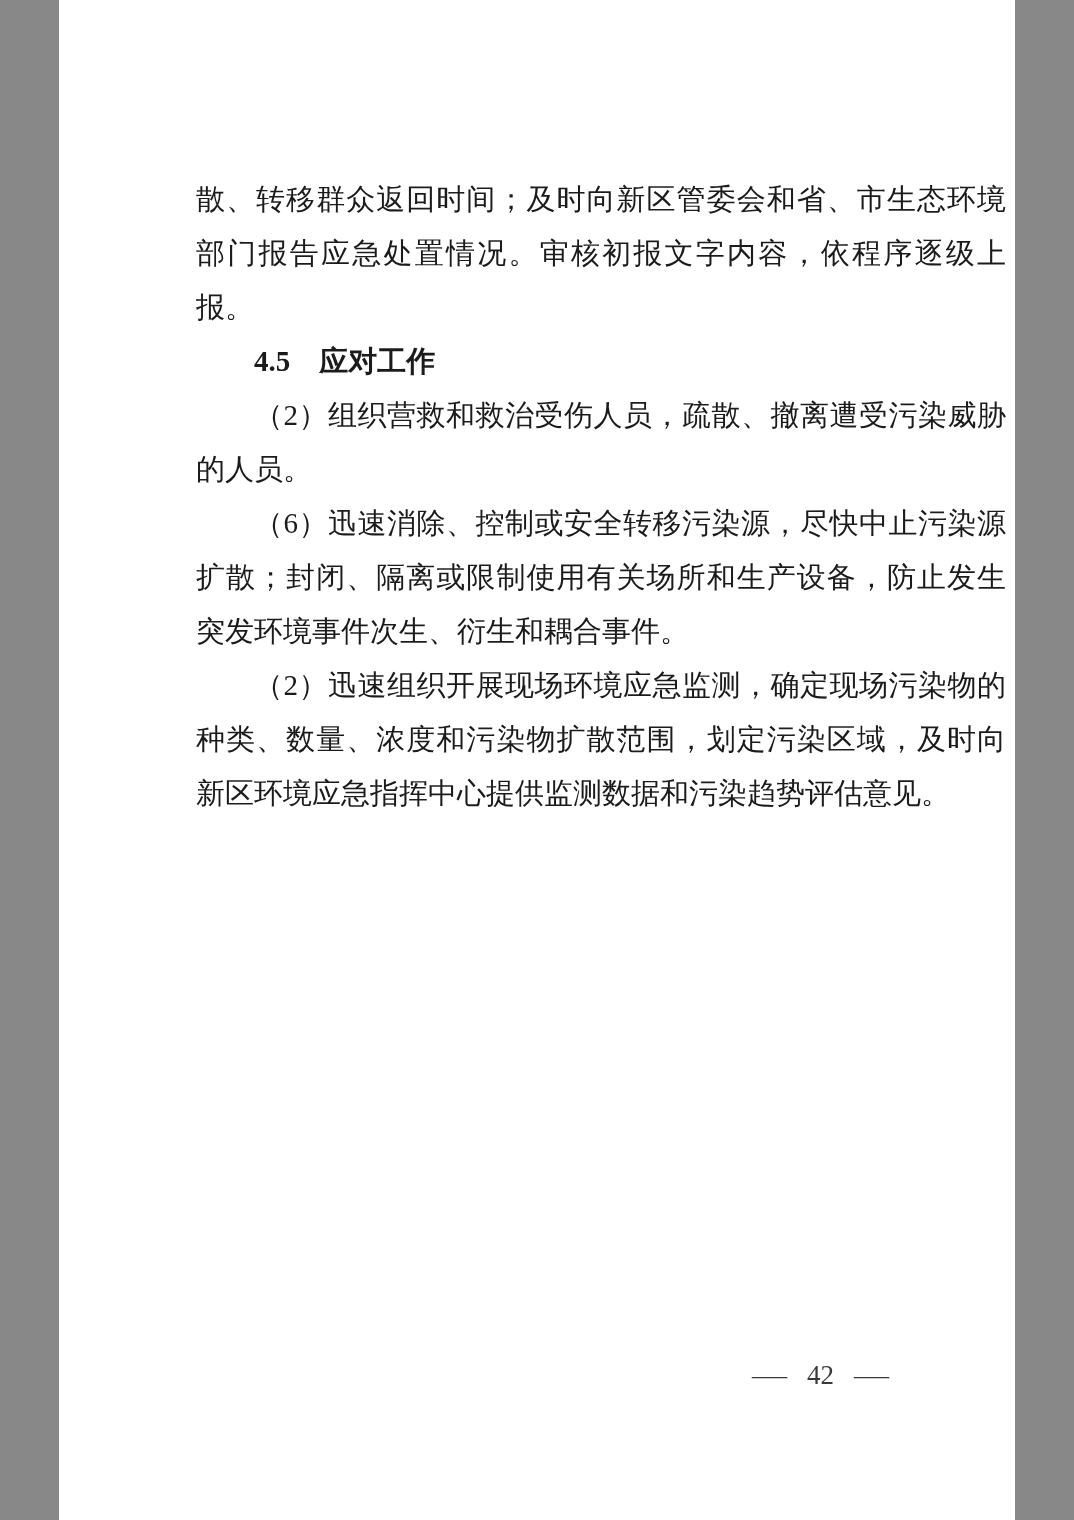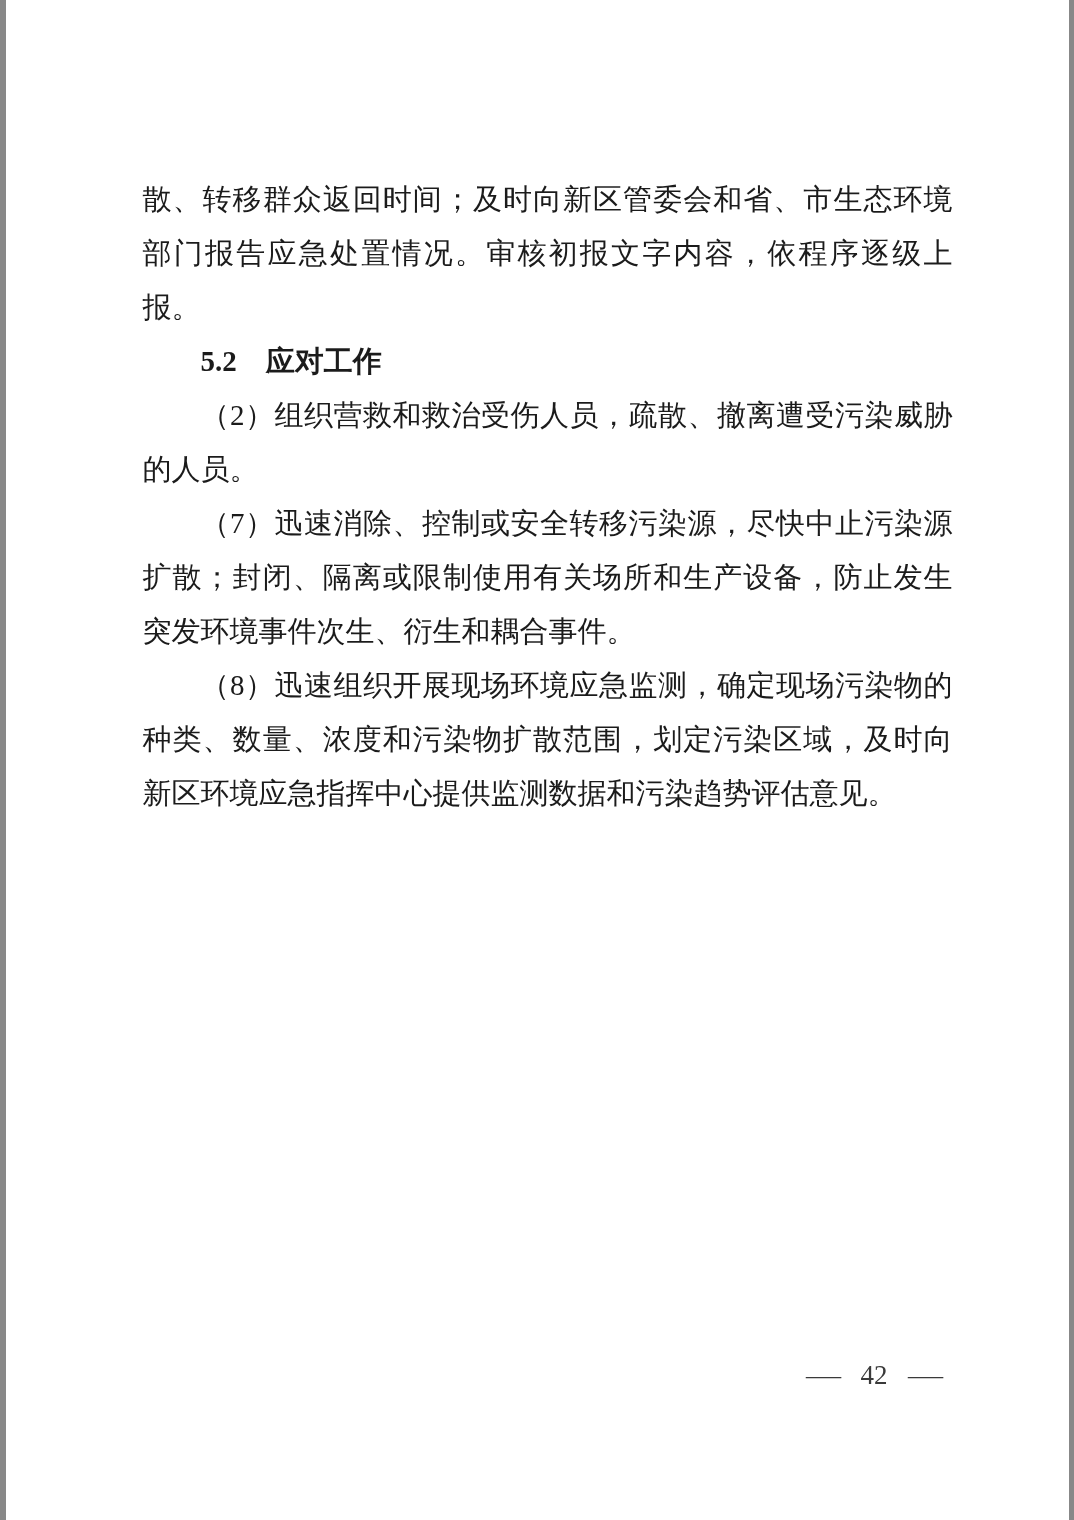--- a/index.html
+++ b/index.html
@@ -2,21 +2,21 @@
 <html><head>
 <meta charset="utf-8">
 <style>
   html, body {
     margin: 0;
     padding: 0;
     background: #888;
   }
   .page {
     position: relative;
-    width: 1063px;
+    width: 956px;
     height: 1520px;
     margin: 0 auto;
     background: #ffffff;
     font-family: "Liberation Serif", "DejaVu Serif", serif;
     color: #1b1b1b;
     overflow: hidden;
   }
   .content {
     position: absolute;
     left: 137px;
@@ -60,29 +60,29 @@
 </style>
 </head>
 <body>
 
 <div class="page">
 
   <div class="content">
     <p class="para-noindent">散、转移群众返回时间；及时向新区管委会和省、市生态环境部门报告应急处置情况。审核初报文字内容，依程序逐级上报。</p>
 
 
-    <p class="heading">5.2　应对工作</p>
+    <p class="heading">4.5　应对工作</p>
 
 
 
     <p class="para-indent">（2）组织营救和救治受伤人员，疏散、撤离遭受污染威胁的人员。</p>
 
-    <p class="para-indent">（7）迅速消除、控制或安全转移污染源，尽快中止污染源扩散；封闭、隔离或限制使用有关场所和生产设备，防止发生突发环境事件次生、衍生和耦合事件。</p>
+    <p class="para-indent">（6）迅速消除、控制或安全转移污染源，尽快中止污染源扩散；封闭、隔离或限制使用有关场所和生产设备，防止发生突发环境事件次生、衍生和耦合事件。</p>
 
-    <p class="para-indent">（8）迅速组织开展现场环境应急监测，确定现场污染物的种类、数量、浓度和污染物扩散范围，划定污染区域，及时向新区环境应急指挥中心提供监测数据和污染趋势评估意见。</p>
+    <p class="para-indent">（2）迅速组织开展现场环境应急监测，确定现场污染物的种类、数量、浓度和污染物扩散范围，划定污染区域，及时向新区环境应急指挥中心提供监测数据和污染趋势评估意见。</p>
 
   </div>
 
   <div class="footer">
     <span class="dash">—</span>
     <span>42</span>
     <span class="dash">—</span>
   </div>
 
 </div>

